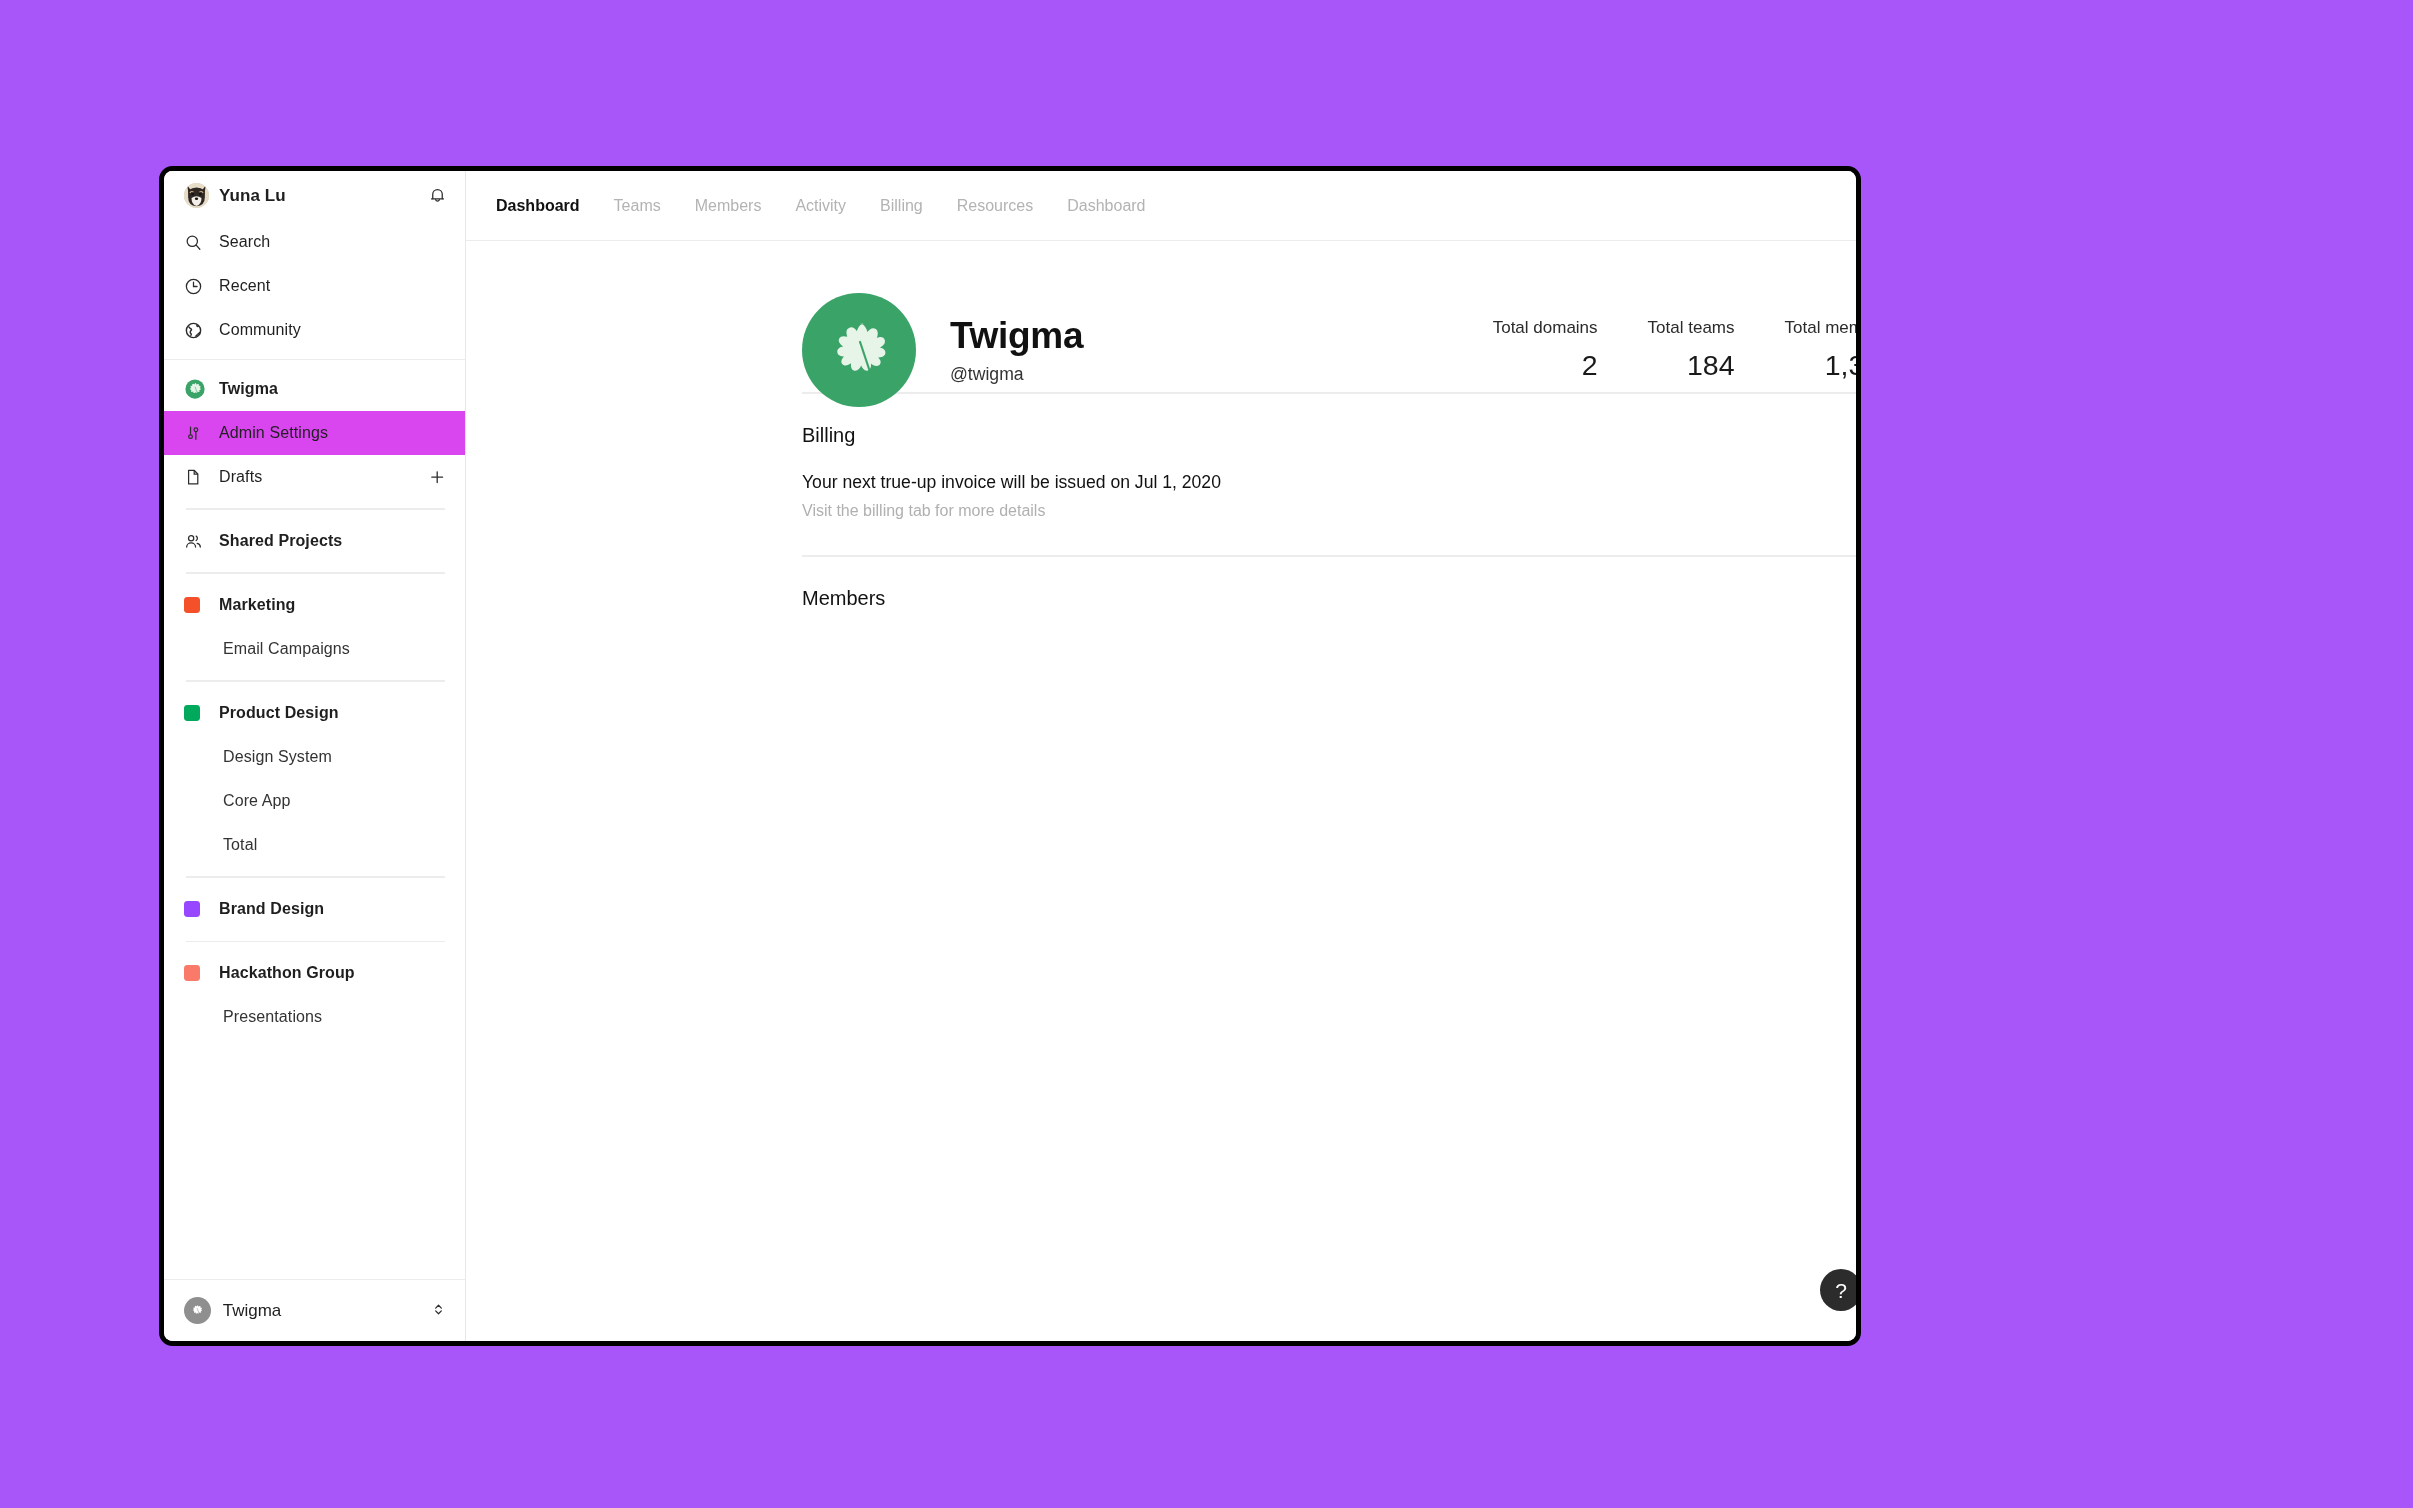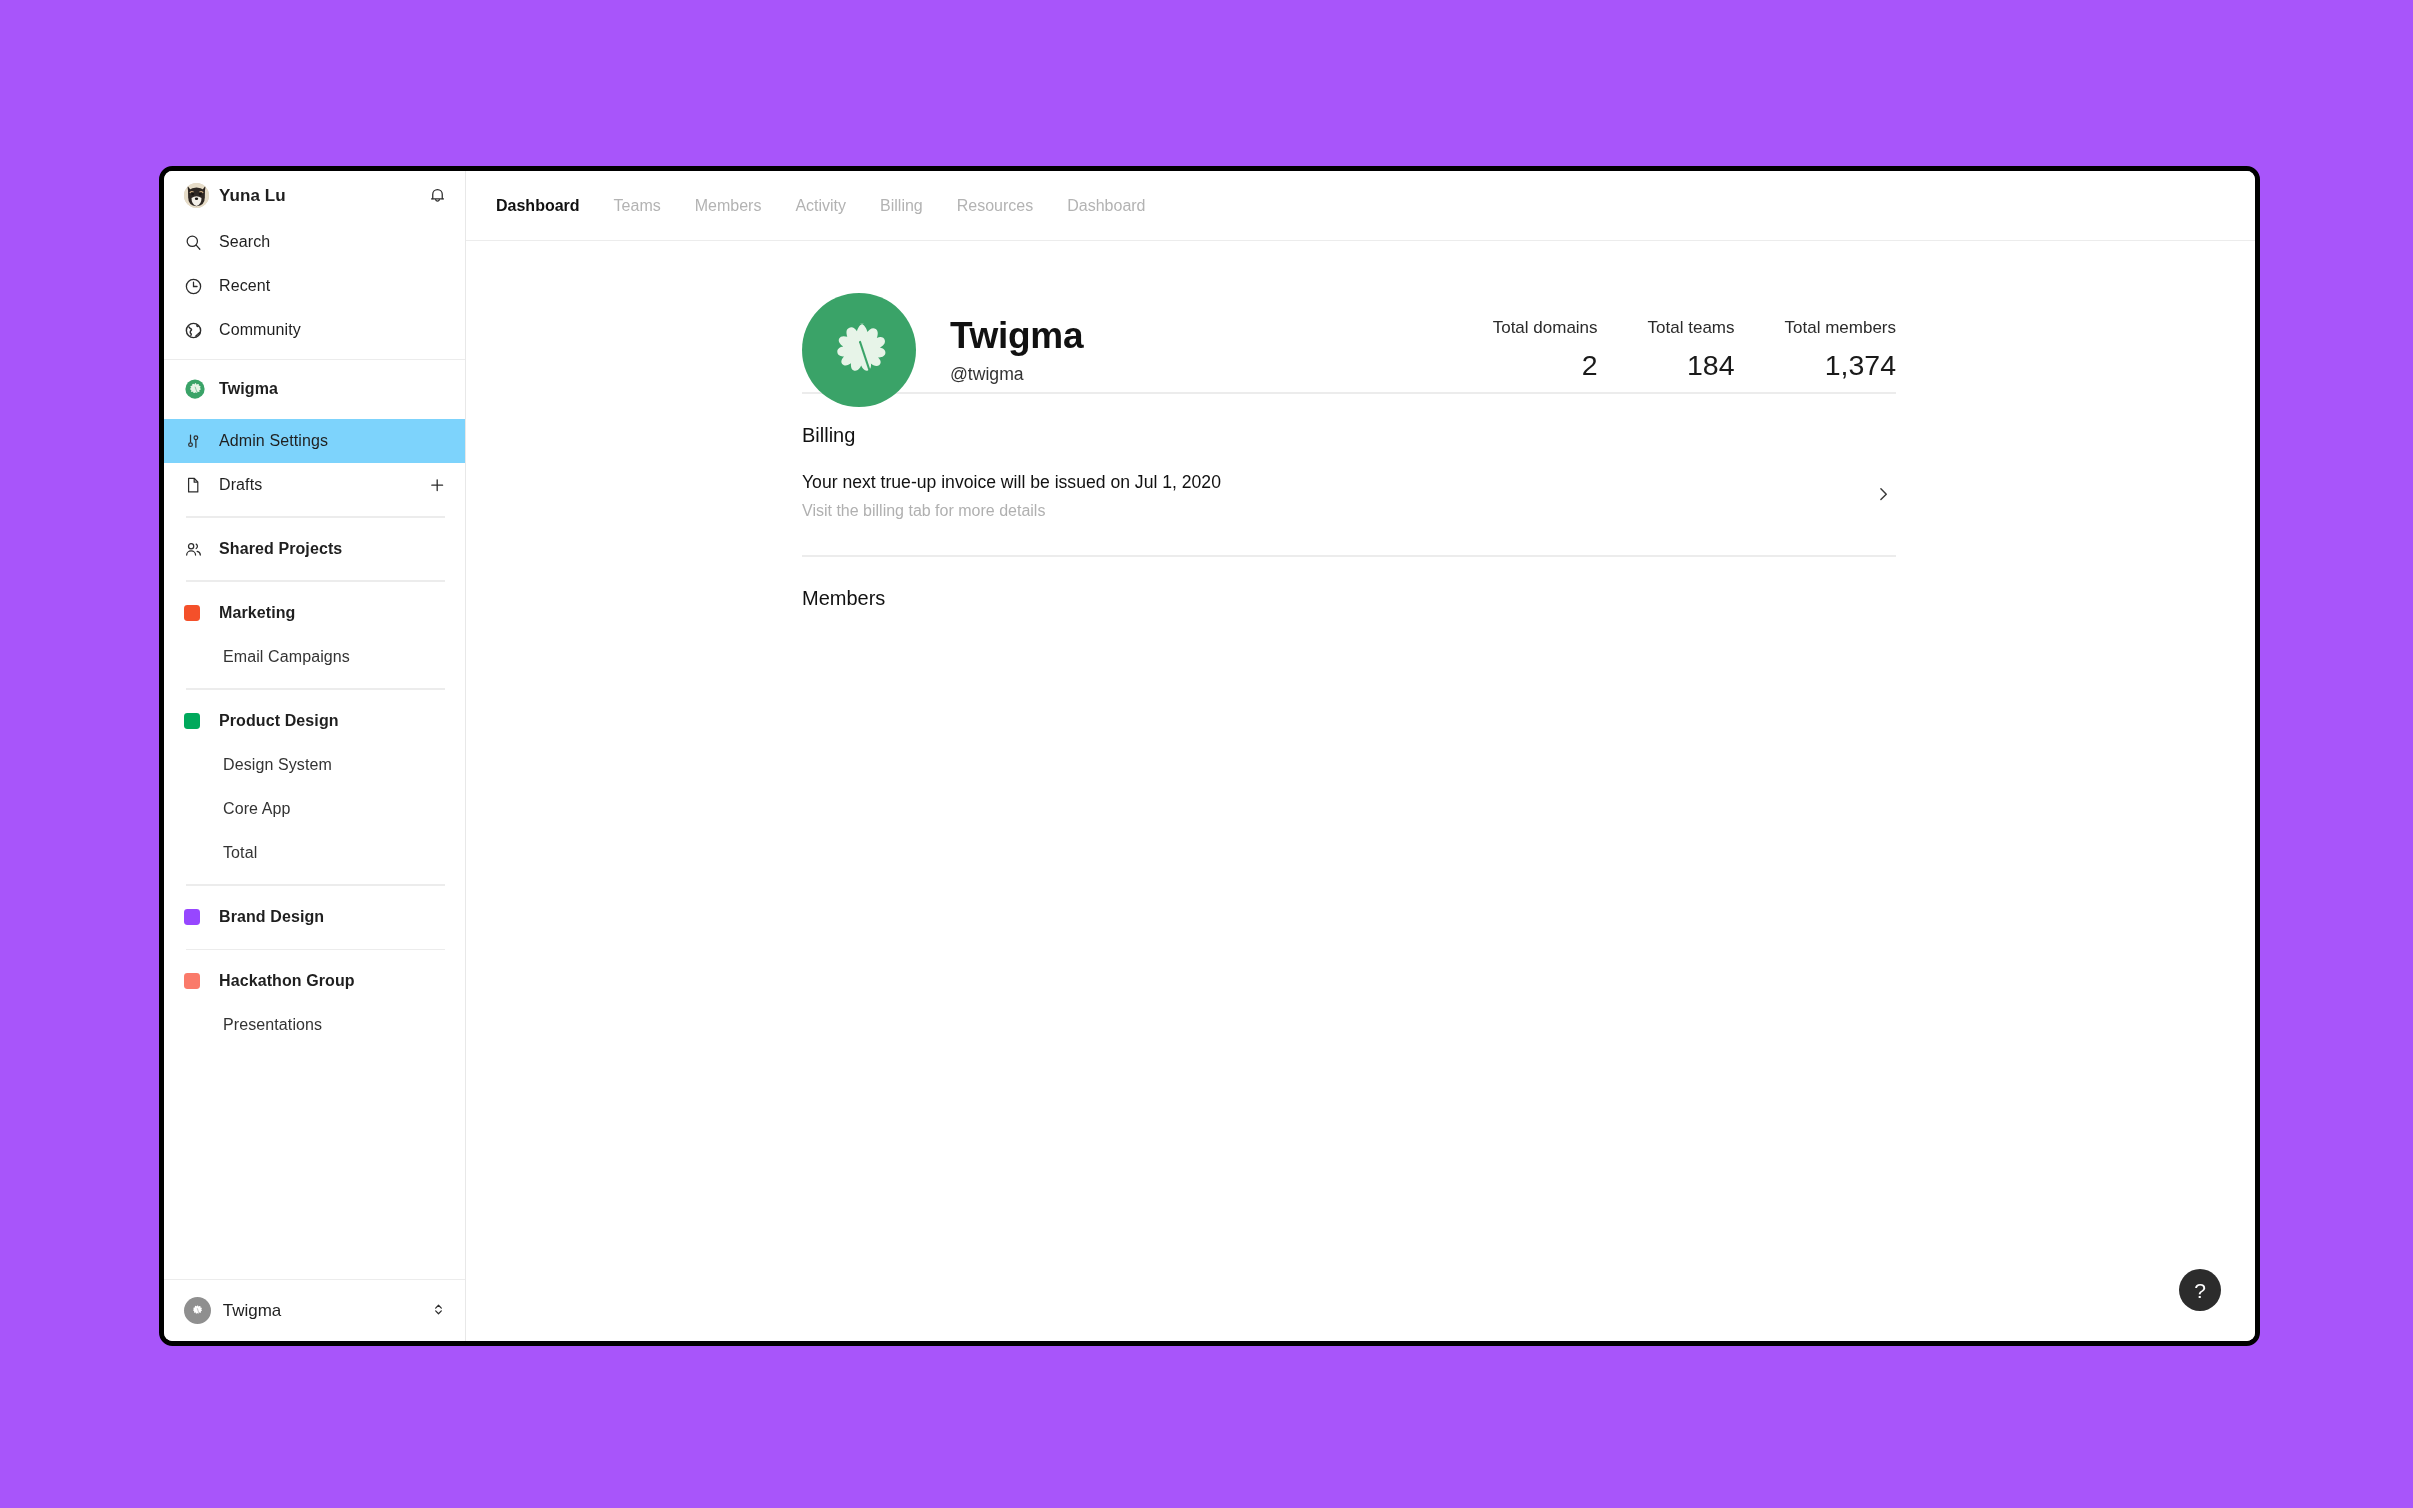--- a/index.html
+++ b/index.html
@@ -7,21 +7,21 @@
     width: 2413px; height: 1508px;
     background: #a855fa;
     font-family: "Liberation Sans", "DejaVu Sans", sans-serif;
     -webkit-font-smoothing: antialiased;
   }
 
   
   #window {
     position: absolute;
     left: 159px; top: 166px;
-    width: 2101px; height: 1180px;
+    width: 1702px; height: 1180px;
     background: #ffffff;
     border: 5px solid #000000;
     border-radius: 13.4px;
     overflow: hidden;
     display: flex;
   }
 
   
   #sidebar {
     width: 302px;
@@ -57,21 +57,21 @@
   .sb-row .lbl.sub  { margin-left: 39px; color: #333; }
   .sb-row .trail { margin-left: auto; display: flex; align-items: center; color: #2c2c2c; }
 
   #row-user { height: 49px; }
   #row-user .avatar-img {
     width: 25px; height: 25px; border-radius: 50%;
     overflow: hidden; flex: 0 0 25px; background: #ded3c0;
   }
   #row-user .lbl { font-weight: bold; font-size: 17px; }
 
-  .sb-row.active { background: #7dd3fc; margin-top: 8px; }
+  .sb-row.active { background: #d946ef; }
 
   .sb-sep-full { height: 1.7px; background: #ececec; margin: 6.7px 0 6.7px 0; }
   .sb-sep { height: 1.7px; background: #ececec; margin: 9.2px 20px 9.2px 22px; }
 
   .swatch { width: 16px; height: 16px; border-radius: 3.4px; }
 
   #sb-footer {
     border-top: 1.7px solid #ececec;
     height: 62px;
     display: flex; align-items: center;

